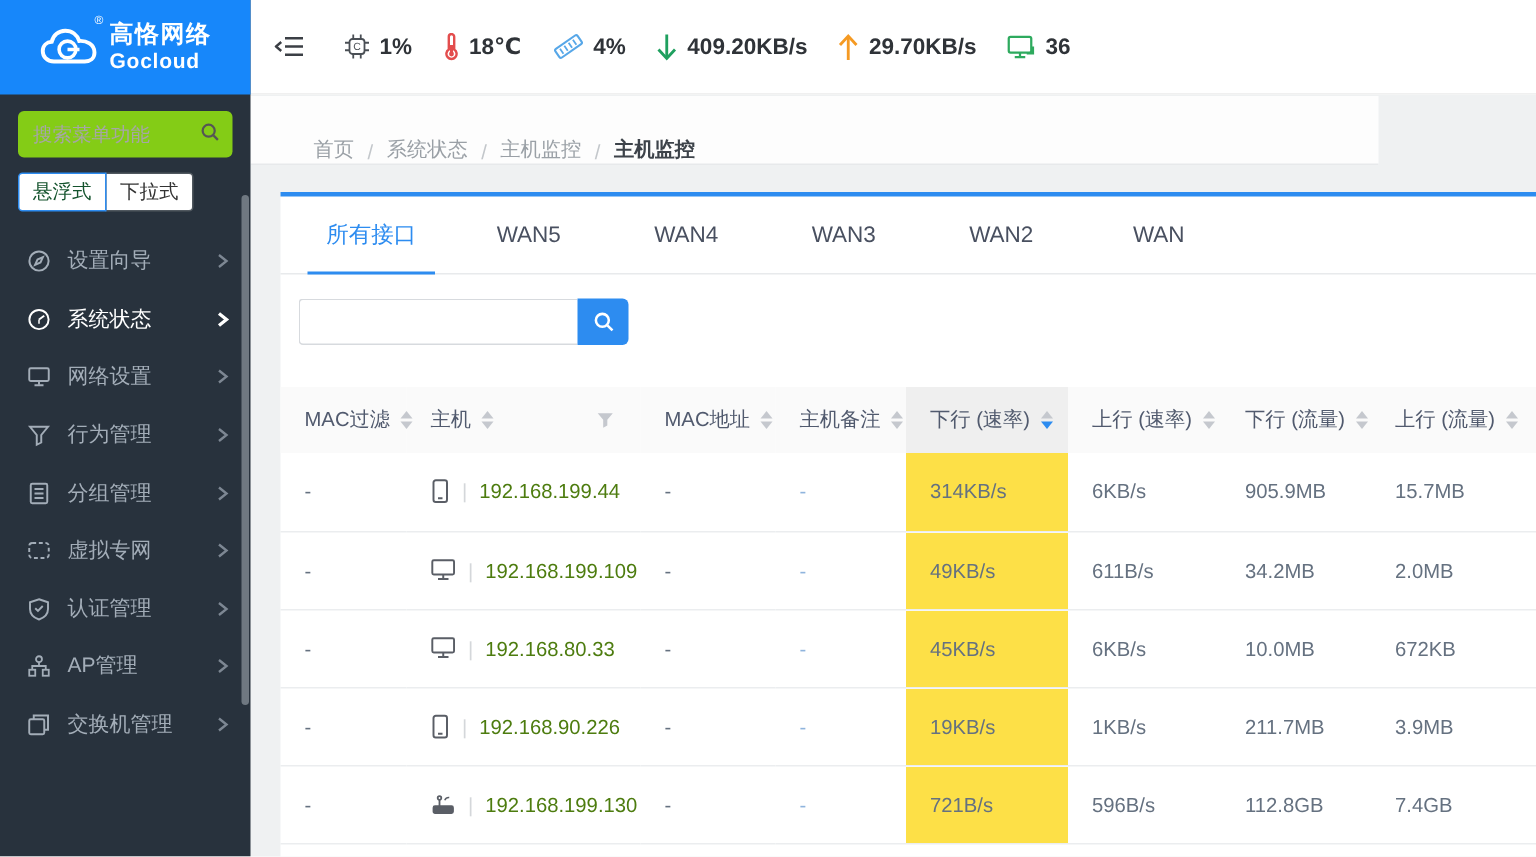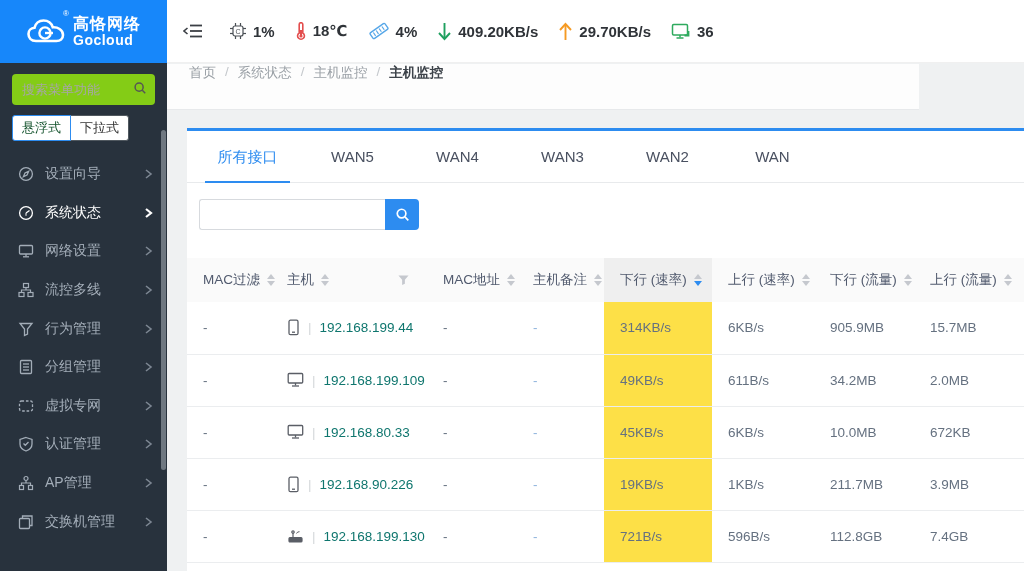--- a/index.html
+++ b/index.html
@@ -33,21 +33,21 @@
   .side-scrollbar { position:absolute; right:1px; top:130px; width:5px; height:340px; background:#aab3ba; opacity:.55; border-radius:3px; }
 
   
   .topbar { position:absolute; left:167px; top:0; width:857px; height:63px; background:#fff; display:flex; align-items:center; padding-left:16px; border-bottom:1px solid #f0f0f0; }
   .fold { color:#3b3f45; margin-right:26px; display:inline-flex; cursor:pointer; }
   .stat { display:flex; align-items:center; margin-right:20px; }
   .stat .ico { display:inline-flex; margin-right:6px; }
   .stat .val { font-size:15px; font-weight:bold; color:#2f3338; }
 
   
-  .crumbbar { position:absolute; left:167px; top:64px; width:752px; height:46px; background:#fdfdfd; border-bottom:1px solid #e7e9eb; display:flex; align-items:flex-start; padding-left:22px; font-size:13.5px; }
+  .crumbbar { position:absolute; left:167px; top:64px; width:752px; height:46px; background:#fdfdfd; border-bottom:1px solid #e7e9eb; display:flex; align-items:flex-end; padding-left:42px; font-size:13.5px; }
   .crumb { color:#9aa0a6; cursor:pointer; }
   .crumb.current { color:#3d434a; font-weight:bold; cursor:default; }
   .crumb-sep { color:#c3c7cb; margin:0 9px; }
 
   
   .main { position:absolute; left:167px; top:110px; width:857px; height:461px; background:#eff1f2; }
   .card { position:absolute; left:20px; top:18px; width:850px; height:460px; background:#fff; border-top:3px solid #2d8cf0; }
   .tabs { height:52px; border-bottom:1px solid #e8eaec; display:flex; padding-left:8px; }
   .tab { width:105px; text-align:center; line-height:51px; font-size:15px; color:#495060; cursor:pointer; position:relative; }
   .tab.active { color:#2d8cf0; }
@@ -67,21 +67,21 @@
   tbody td.sorted { background:#fde047; }
   .caret { display:inline-flex; flex-direction:column; gap:2px; margin-left:7px; cursor:pointer; }
   .caret i { display:block; width:0; height:0; border-left:4px solid transparent; border-right:4px solid transparent; }
   .caret .up { border-bottom:5px solid #c5c8ce; }
   .caret .dn { border-top:5px solid #c5c8ce; }
   .caret.desc .dn { border-top-color:#2d8cf0; }
   .funnel { margin-left:auto; margin-right:14px; color:#c5c8ce; display:inline-flex; cursor:pointer; }
   .host-cell { display:flex; align-items:center; gap:8px; }
   .dev-ico { color:#5a5e66; display:inline-flex; }
   .vbar { color:#d4d7da; }
-  .ip-link { color:#0f766e; text-decoration:none; cursor:pointer;text-align:center; }
+  .ip-link { color:#4d7c0f; text-decoration:none; cursor:pointer;text-align:center; }
   .note-dash { color:#8fb4dd; }
 
   svg { display:block; }
 </style>
 </head>
 <body>
 
 <div class="sidebar">
   <div class="logo">
     <svg width="40" height="30" viewBox="0 0 40 30" fill="none" stroke="#fff" stroke-width="2.6">
@@ -143,36 +143,20 @@
     </div>
     <div class="nav-item">
       <span class="nav-ico">
           <svg width="16" height="16" viewBox="0 0 16 16" fill="none" stroke="currentColor" stroke-width="1.3">
             <rect x="1.5" y="2.5" width="13" height="8.5" rx="1"></rect>
             <line x1="8" y1="11" x2="8" y2="13.5"></line>
             <line x1="5" y1="13.8" x2="11" y2="13.8"></line>
           </svg>
         </span>
       <span class="nav-label">网络设置</span>
-      <span class="chev">
-          <svg width="9" height="10" viewBox="0 0 9 10" fill="none" stroke="currentColor" stroke-width="1.6">
-            <polyline points="2,1 7,5 2,9"></polyline>
-          </svg>
-        </span>
-    </div>
-    <div class="nav-item">
-      <span class="nav-ico">
-          <svg width="16" height="16" viewBox="0 0 16 16" fill="none" stroke="currentColor" stroke-width="1.2">
-            <rect x="5.5" y="1.5" width="5" height="4"></rect>
-            <rect x="1" y="10.5" width="5" height="4"></rect>
-            <rect x="10" y="10.5" width="5" height="4"></rect>
-            <path d="M8 5.5 V8 M3.5 10.5 V8 H12.5 V10.5"></path>
-          </svg>
-        </span>
-      <span class="nav-label">流控多线</span>
       <span class="chev">
           <svg width="9" height="10" viewBox="0 0 9 10" fill="none" stroke="currentColor" stroke-width="1.6">
             <polyline points="2,1 7,5 2,9"></polyline>
           </svg>
         </span>
     </div>
     <div class="nav-item">
       <span class="nav-ico">
           <svg width="16" height="16" viewBox="0 0 16 16" fill="none" stroke="currentColor" stroke-width="1.3">
             <path d="M2 2.5 H14 L9.5 8 V13 L6.5 14.5 V8 Z"></path>

